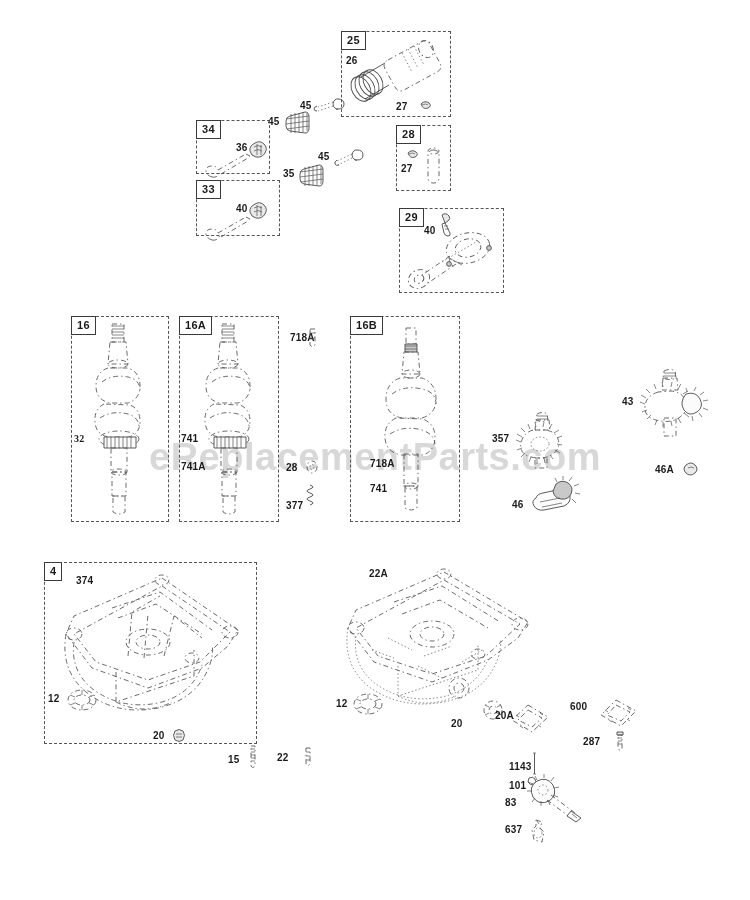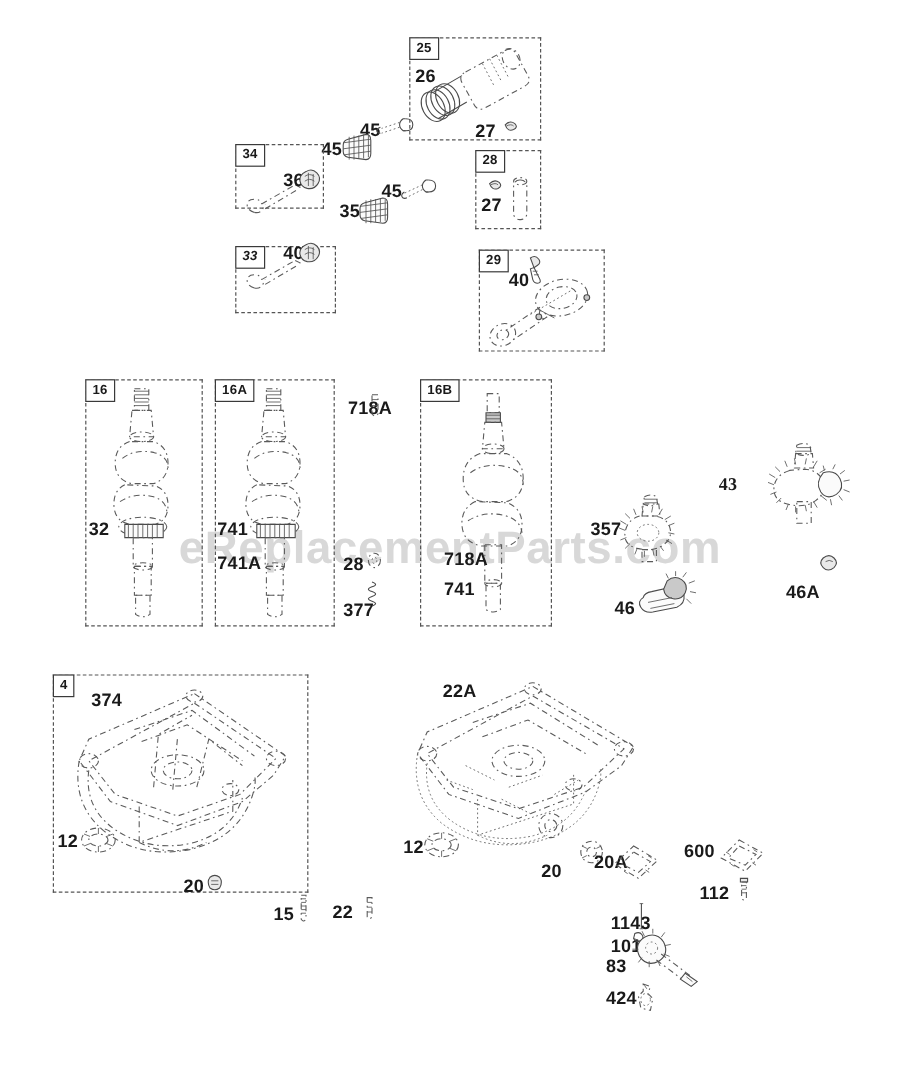--- a/index.html
+++ b/index.html
@@ -36,21 +36,21 @@
     color:#1a1a1a;
     line-height:1;
     padding:3px 5px 3px 5px;
     letter-spacing:0.3px;
     box-sizing:border-box;
   }
 
   
   .ref{
     position:absolute;
-    font-size:15px;
+    font-size:10px;
     font-weight:bold;
     color:#1a1a1a;
     line-height:1;
     white-space:nowrap;
     letter-spacing:0.2px;
   }
 
   
   .art{
     position:absolute;
@@ -184,21 +184,21 @@
     </svg>
   </div>
   <div class="ref" style="left:236px;top:143px;">36</div>
   <div class="art" style="left:249px;top:140px;width:20px;height:20px;">
     <svg width="20" height="20" viewBox="0 0 20 20">
       <path class="fill-md" d="M6 3 q5 -3 9 1 q4 4 1 9 q-3 5 -9 4 q-5 -1 -6 -6 q-1 -5 5 -8 Z"></path>
       <path class="ln-t" d="M5 7 q4 -3 8 0 M5 11 q4 -3 8 0 M8 4 L8 15 M12 5 L12 15"></path>
     </svg>
   </div>
 
-  <div class="grp" style="left:196px;top:205px;width:84px;height:56px;font-style:italic;">
+  <div class="grp" style="left:196px;top:180px;width:84px;height:56px;">
     <div class="grptag">33</div>
   </div>
   <div class="art" style="left:200px;top:208px;width:68px;height:42px;">
     <svg width="68" height="42" viewBox="0 0 68 42">
       <path class="ln-d" d="M12 32 q-6 -2 -6 -6 q0 -5 6 -5 q5 0 6 4"></path>
       <path class="ln-d" d="M12 32 q5 1 7 -3 l2 -4"></path>
       <path class="ln-d" d="M18 25 L46 9"></path>
       <path class="ln-d" d="M21 29 L48 13"></path>
       <path class="ln-d" d="M46 9 L50 11 L48 13"></path>
     </svg>
@@ -262,21 +262,21 @@
 
       <path class="fill-lt" d="M18 117 L50 117 L50 128 L18 128 Z"></path>
       <path class="ln-t" d="M21 117 L21 128 M25 117 L25 128 M29 117 L29 128 M33 117 L33 128 M37 117 L37 128 M41 117 L41 128 M45 117 L45 128"></path>
 
       <path class="ln-d" d="M25 128 L41 128 L41 152 L25 152 Z"></path>
       <ellipse class="ln-d" cx="33" cy="152" rx="8" ry="3"></ellipse>
       <path class="ln-d" d="M26 152 L40 152 L40 176 L26 176 Z"></path>
       <path class="ln-d" d="M27 176 L39 176 L39 192 q-6 4 -12 0 Z"></path>
     </svg>
   </div>
-  <div class="ref" style="left:74px;top:434px;">32</div>
+  <div class="ref" style="left:74px;top:434px;font-family:Liberation Serif, serif;">32</div>
 
   <div class="grp" style="left:179px;top:316px;width:100px;height:206px;padding-left:40px;">
     <div class="grptag">16A</div>
   </div>
   <div class="art" style="left:196px;top:320px;width:72px;height:196px;">
     <svg width="72" height="196" viewBox="0 0 72 196">
       <path class="ln-d" d="M26 4 L38 4 L38 22 L26 22 Z"></path>
       <path class="ln-t" d="M26 6 L38 6 M26 9 L38 9 M26 12 L38 12 M26 15 L38 15 M26 18 L38 18"></path>
       <path class="ln-d" d="M24 22 L40 22 L42 44 L22 44 Z"></path>
       <ellipse class="ln-d" cx="32" cy="44" rx="10" ry="4"></ellipse>
@@ -365,39 +365,39 @@
     <svg width="50" height="42" viewBox="0 0 50 42">
       <path class="fill-lt" d="M6 22 q-5 3 -2 8 q3 5 10 4 l20 -4 q7 -3 6 -10 q-1 -7 -9 -7 l-18 4 q-6 1 -7 5 Z"></path>
       <path class="fill-dk" d="M26 8 q6 -5 12 -1 q6 4 3 11 q-3 6 -10 5 q-7 -1 -8 -8 Z"></path>
       <g class="ln-t">
         <path d="M27 6 l-2 -4 M33 4 l0 -4 M39 5 l3 -4 M44 10 l5 -2 M45 17 l5 1 M42 23 l4 4"></path>
       </g>
       <path class="ln-t" d="M10 26 L30 22 M12 31 L32 27"></path>
     </svg>
   </div>
 
-  <div class="ref" style="left:599px;top:397px;font-family:Liberation Serif, serif;">43</div>
+  <div class="ref" style="left:622px;top:397px;">43</div>
   <div class="art" style="left:640px;top:368px;width:70px;height:72px;">
     <svg width="70" height="72" viewBox="0 0 70 72">
       <path class="ln-d" d="M24 3 q6 -3 11 0 l1 7 q-7 3 -13 0 Z"></path>
       <path class="ln-t" d="M24 5 L36 5 M24 8 L36 8"></path>
       <path class="ln-d" d="M23 10 L37 10 L38 22 L22 22 Z"></path>
       <path class="ln-d" d="M18 24 q-12 4 -13 14 q-1 11 11 14 q15 4 24 -3 q9 -7 6 -16 q-4 -9 -15 -10 Z"></path>
       <g class="ln-t">
         <path d="M5 36 l-5 -2 M6 30 l-5 -3 M10 25 l-4 -4 M16 21 l-2 -5 M23 19 l-1 -5 M31 19 l1 -5 M38 21 l3 -5 M43 26 l5 -3 M46 32 l6 -2 M46 39 l6 1 M44 45 l5 4 M38 50 l3 5 M31 53 l1 5 M23 54 l0 5 M17 52 l-2 5 M11 47 l-4 4 M7 42 l-5 2"></path>
       </g>
 
       <path class="fill-lt" d="M46 26 q10 -3 14 5 q4 8 -3 13 q-8 5 -13 -2 q-5 -8 2 -16 Z"></path>
       <g class="ln-t">
           <path d="M47 24 l-1 -4 M54 23 l2 -4 M60 27 l4 -3 M63 33 l5 -1 M63 40 l5 2 M59 45 l3 4 M52 48 l1 5"></path>
         </g>
       <path class="ln-d" d="M24 50 L36 50 L36 68 L24 68 Z"></path>
     </svg>
   </div>
-  <div class="ref" style="left:655px;top:486px;">46A</div>
+  <div class="ref" style="left:655px;top:465px;">46A</div>
   <div class="art" style="left:682px;top:461px;width:18px;height:16px;">
     <svg width="18" height="16" viewBox="0 0 18 16">
       <path class="fill-md" d="M4 4 q5 -4 9 0 q4 4 0 8 q-5 4 -9 0 q-4 -4 0 -8 Z"></path>
       <path class="ln-t" d="M6 7 q3 -2 6 0"></path>
     </svg>
   </div>
 
   <div class="grp" style="left:44px;top:562px;width:213px;height:182px;">
     <div class="grptag">4</div>
   </div>
@@ -521,21 +521,21 @@
   </div>
 
   <div class="ref" style="left:570px;top:702px;">600</div>
   <div class="art" style="left:598px;top:698px;width:42px;height:32px;">
     <svg width="42" height="32" viewBox="0 0 42 32">
       <path class="ln-d" d="M18 2 L38 13 L23 28 L3 17 Z"></path>
       <path class="ln-d" d="M18 7 L32 14 L23 23 L9 17 Z"></path>
       <path class="ln-t" d="M7 12 l3 2 M30 10 l3 2 M11 22 l3 2 M29 21 l3 2"></path>
     </svg>
   </div>
-  <div class="ref" style="left:583px;top:737px;">112</div>
+  <div class="ref" style="left:583px;top:737px;">287</div>
   <div class="art" style="left:615px;top:730px;width:10px;height:22px;">
     <svg width="10" height="22" viewBox="0 0 10 22">
       <path class="fill-md" d="M2 2 L8 2 L8 5 L2 5 Z"></path>
       <path class="ln-d" d="M3 5 L7 5 L7 19 q-2 2 -4 0 Z"></path>
       <path class="ln-t" d="M3 8 L7 8 M3 11 L7 11 M3 14 L7 14"></path>
     </svg>
   </div>
 
   <div class="ref" style="left:509px;top:762px;">1143</div>
   <div class="art" style="left:531px;top:752px;width:8px;height:24px;">
@@ -562,21 +562,21 @@
         </g>
       <ellipse class="ln-dot" cx="16" cy="15" rx="5" ry="5"></ellipse>
 
       <path class="ln-d" d="M24 20 L48 38"></path>
       <path class="ln-d" d="M20 25 L44 43"></path>
       <path class="fill-lt" d="M44 36 L54 43 L49 47 L40 41 Z"></path>
       <path class="ln-t" d="M45 39 L50 43"></path>
     </svg>
   </div>
 
-  <div class="ref" style="left:505px;top:825px;">424</div>
+  <div class="ref" style="left:505px;top:825px;">637</div>
   <div class="art" style="left:528px;top:818px;width:22px;height:28px;">
     <svg width="22" height="28" viewBox="0 0 22 28">
       <path class="ln-d" d="M8 2 L14 4 L12 10 L16 14 L14 24 L6 22 L4 12 L8 8 Z"></path>
       <ellipse class="ln-dot" cx="10" cy="15" rx="4" ry="5"></ellipse>
       <path class="ln-t" d="M9 3 L11 6"></path>
     </svg>
   </div>
 
 </div>
 

